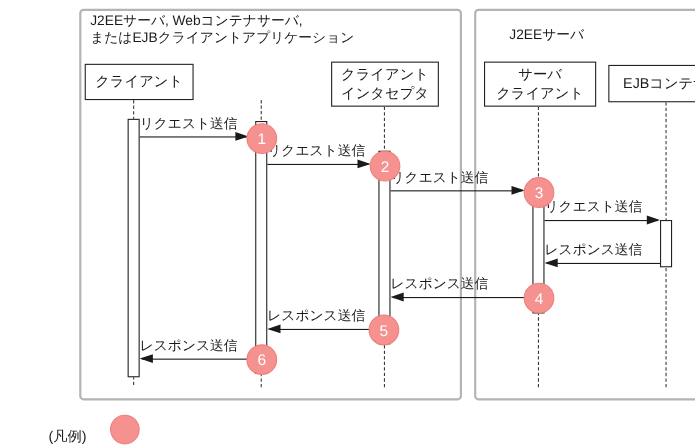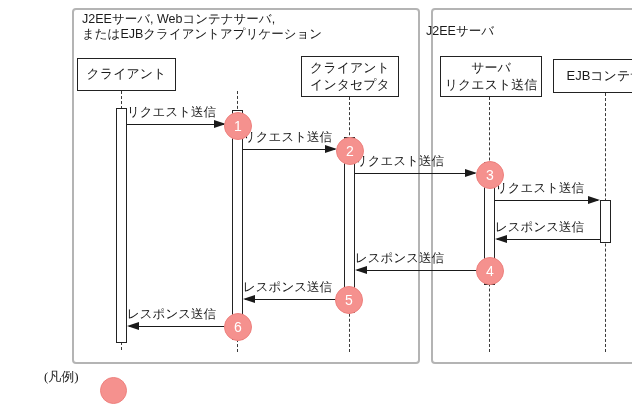--- a/index.html
+++ b/index.html
@@ -56,21 +56,21 @@
 </head>
 <body>
 
 <div class="stage">
 
   <div class="container-frame" style="left: 33px; top: 8px; width: 344px; height: 352px; border-color: rgb(180, 180, 180);"></div>
   <div class="container-frame" style="left: 392px; top: 8px; width: 234px; height: 352px; border-color: rgb(180, 180, 180);"></div>
 
   <div class="frame-label" style="left:43px;top:12px;">J2EEサーバ, Webコンテナサーバ,
 またはEJBクライアントアプリケーション</div>
-  <div class="frame-label" style="left:387px;top:24px;">J2EEサーバ</div>
+  <div class="frame-label" style="left:424px;top:24px;">J2EEサーバ</div>
 
   <div class="lifeline" style="left:82px;top:91px;height:259px;"></div>
   <div class="lifeline" style="left:198px;top:91px;height:261px;"></div>
   <div class="lifeline" style="left:310px;top:97px;height:255px;"></div>
   <div class="lifeline" style="left:450px;top:97px;height:255px;"></div>
   <div class="lifeline" style="left:566px;top:93px;height:259px;"></div>
 
   <div class="activation" style="left:77px;top:108px;height:235px;"></div>
   <div class="activation" style="left:193px;top:110px;height:230px;"></div>
   <div class="activation" style="left:305px;top:137px;height:176px;"></div>
@@ -79,21 +79,21 @@
 
   <div class="hbox" style="left:38px;top:58px;width:99px;height:33px;">
     <span>クライアント</span>
   </div>
   <div class="hbox" style="left:262px;top:56px;width:98px;height:41px;">
     <span>クライアント
 インタセプタ</span>
   </div>
   <div class="hbox" style="left:401px;top:56px;width:102px;height:41px;">
     <span>サーバ
-リクエスト送信</span>
+クライアント</span>
   </div>
   <div class="hbox" style="left:514px;top:59px;width:104px;height:34px;">
     <span>EJBコンテナ</span>
   </div>
 
   <div class="arrow" style="left:88px;top:125px;width:99px;">
     <span class="lbl">リクエスト送信</span>
     <span class="shaft"></span>
     <span class="ah right"></span>
   </div>
@@ -133,16 +133,16 @@
     <span class="ah left"></span>
   </div>
 
   <div class="tp" style="left: 185px; top: 112px; background: rgb(245, 145, 142); border-color: rgb(238, 129, 126);">1</div>
   <div class="tp" style="left: 297px; top: 137px; background: rgb(245, 145, 142); border-color: rgb(238, 129, 126);">2</div>
   <div class="tp" style="left: 437px; top: 161px; background: rgb(245, 145, 142); border-color: rgb(238, 129, 126);">3</div>
   <div class="tp" style="left: 437px; top: 257px; background: rgb(245, 145, 142); border-color: rgb(238, 129, 126);">4</div>
   <div class="tp" style="left: 296px; top: 286px; background: rgb(245, 145, 142); border-color: rgb(238, 129, 126);">5</div>
   <div class="tp" style="left: 185px; top: 313px; background: rgb(245, 145, 142); border-color: rgb(238, 129, 126);">6</div>
 
-  <div class="legend-prefix" style="left:5px;top:368px;font-family:Liberation Serif, serif;">(凡例)</div>
+  <div class="legend-prefix" style="left:5px;top:388px;">(凡例)</div>
   <div class="legend-marker" style="left: 61px; top: 377px; background: rgb(245, 145, 142); border-color: rgb(238, 129, 126);"></div>
 
 </div>
 
 </body></html>

